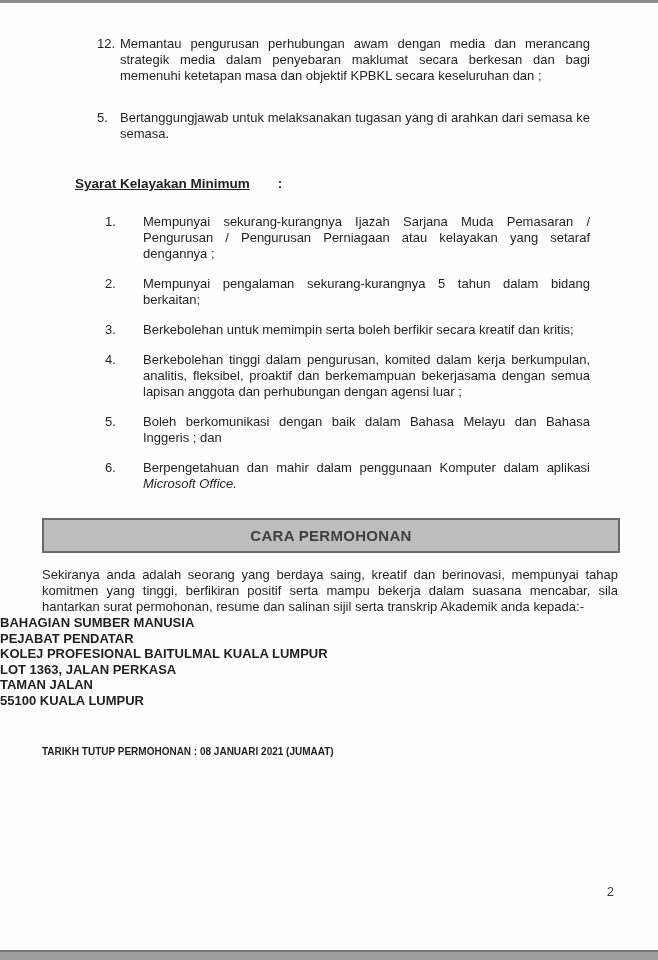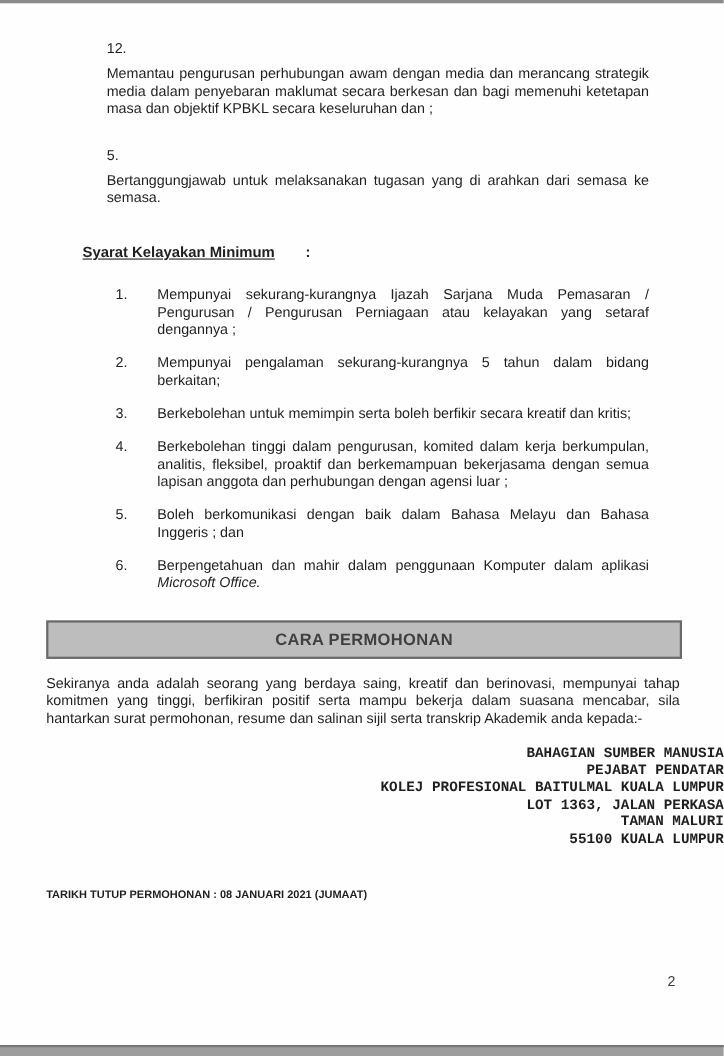--- a/index.html
+++ b/index.html
@@ -15,21 +15,21 @@
     position: absolute; top: 0; left: 0; width: 100%; height: 3px;
     background: var(--photo-edge, #8b8b8b); z-index: 5;
   }
   .photo-strip-bottom {
     position: absolute; bottom: 0; left: 0; width: 100%; height: 10px;
     background: #9d9d9d; border-top: 2px solid #757575; box-sizing: border-box; z-index: 5;
   }
   .page { padding-top: 36px; }
 
   ol.duties { list-style: none; margin: 0 68px 0 97px; padding: 0; }
-  li.duty { display: flex; margin: 0 0 26px 0; font-size: 13px; line-height: 16px; flex-direction: column; }
+  li.duty { display: flex; margin: 0 0 26px 0; font-size: 13px; line-height: 16px; }
   li.duty .num { flex: 0 0 23px; }
   li.duty .txt { flex: 1; text-align: justify; }
 
   .req-heading { font-size: 13.5px; line-height: 16px; font-weight: bold; margin: 34px 0 22px 75px; }
   .req-heading .u { text-decoration: underline; }
   .req-heading .colon { margin-left: 28px; }
 
   ol.reqs { list-style: none; margin: 0 68px 0 105px; padding: 0; }
   li.req { display: flex; margin: 0 0 14px 0; font-size: 13px; line-height: 16px; }
   li.req .num { flex: 0 0 38px; }
@@ -37,21 +37,21 @@
   .it { font-style: italic; }
 
   .cara-box {
     margin: 26px 38px 0 42px; height: 31px;
     background: var(--header-box-fill, #bdbdbd);
     border: 2px solid var(--header-box-border, #6a6a6a);
     display: flex; align-items: center; justify-content: center;
     font-weight: bold; font-size: 15px; color: #404040; letter-spacing: 0.3px;
   }
   .intro { margin: 14px 40px 0 42px; font-size: 13px; line-height: 16px; text-align: justify; }
-  .address { margin-top: 16px; text-align: right; font-weight: bold; font-size: 13px; line-height: 15.5px; font-family: Liberation Mono, monospace; }
+  .address { text-align: left; font-weight: bold; font-size: 13px; line-height: 15.5px; }
   .closing { margin: 38px 40px 0 42px; font-weight: bold; font-size: 10px; }
   .page-number { position: absolute; top: 884px; right: 44px; font-size: 13px; color: #3a3a3a; }
 </style>
 </head>
 <body>
 
 <div class="photo-strip-top"></div>
 
 <div class="page">
 
@@ -112,21 +112,21 @@
   <div class="address">
 
       <div class="addr-line">BAHAGIAN SUMBER MANUSIA</div>
 
       <div class="addr-line">PEJABAT PENDATAR</div>
 
       <div class="addr-line">KOLEJ PROFESIONAL BAITULMAL KUALA LUMPUR</div>
 
       <div class="addr-line">LOT 1363, JALAN PERKASA</div>
 
-      <div class="addr-line">TAMAN MALURI</div>
+      <div class="addr-line">TAMAN JALAN</div>
 
       <div class="addr-line">55100 KUALA LUMPUR</div>
     </div>
 
   <p class="closing">TARIKH TUTUP PERMOHONAN : 08 JANUARI 2021 (JUMAAT)</p>
 
   <div class="page-number">2</div>
 
 </div>
 

